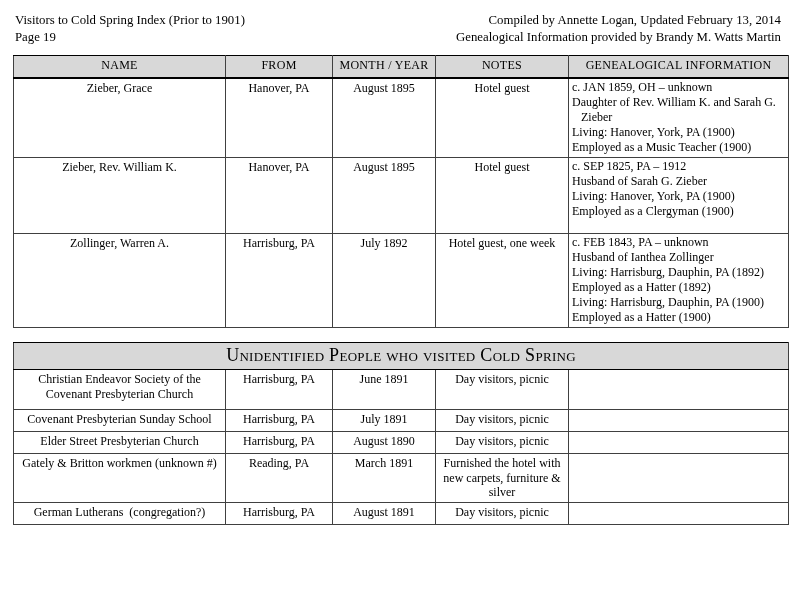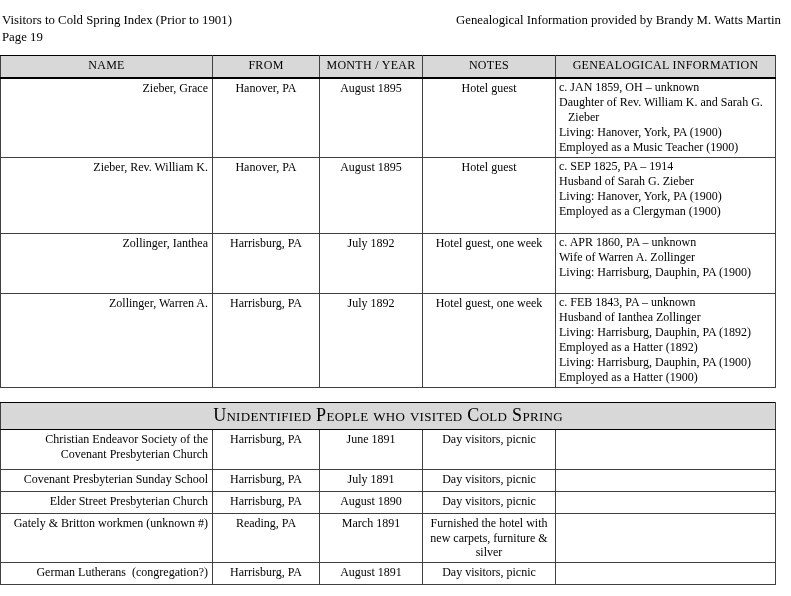--- a/index.html
+++ b/index.html
@@ -7,21 +7,21 @@
     padding: 0;
     background: #ffffff;
     width: 791px;
     font-family: "Liberation Serif", "DejaVu Serif", serif;
     color: #000000;
   }
   .page {
     width: 791px;
     height: 596px;
     box-sizing: border-box;
-    padding: 12px 8px 0 0;
+    padding: 12px 8px 0 13px;
     overflow: hidden;
   }
   
   .page-header {
     display: flex;
     justify-content: space-between;
     align-items: flex-start;
     font-size: 12.8px;
     line-height: 1.3;
     margin: 0 2px 10px 2px;
@@ -50,21 +50,21 @@
   table { border: 1.5px solid #000; }
   thead th {
     background: #d8d8d8;
     font-weight: normal;
     text-align: center;
     height: 17px;
     letter-spacing: 0.3px;
     border-bottom: 2px solid #000;
     border-top: 1px solid #000;
   }
-  td.name-cell  { text-align: right;  white-space: pre-wrap; }
+  td.name-cell  { text-align: center;  white-space: pre-wrap; }
   td.from-cell  { text-align: center; }
   td.month-cell { text-align: center; }
   td.notes-cell { text-align: center; }
   td.gen-cell   { text-align: left; padding: 1px 3px 2px 3px; }
   .genline {
     padding-left: 9px;
     text-indent: -9px;
     line-height: 15px;
   }
   
@@ -90,20 +90,21 @@
 <body>
 
 <div class="page">
 
   <div class="page-header">
     <div class="left">
       <div>Visitors to Cold Spring Index (Prior to 1901)</div>
       <div>Page 19</div>
     </div>
     <div class="right">
+      <div>Compiled by Annette Logan, Updated February 13, 2014</div>
       <div>Genealogical Information provided by Brandy M. Watts Martin</div>
     </div>
   </div>
 
   <table id="main-table">
     <colgroup>
       <col class="c-name">
         <col class="c-from">
         <col class="c-month">
         <col class="c-notes">
@@ -130,35 +131,24 @@
             <div class="genline">Living: Hanover, York, PA (1900)</div>
             <div class="genline">Employed as a Music Teacher (1900)</div>
           </td>
       </tr>
       <tr>
         <td class="name-cell">Zieber, Rev. William K.</td>
         <td class="from-cell">Hanover, PA</td>
         <td class="month-cell">August 1895</td>
         <td class="notes-cell">Hotel guest</td>
         <td class="gen-cell">
-            <div class="genline">c. SEP 1825, PA – 1914</div>
+            <div class="genline">c. SEP 1825, PA – 1912</div>
             <div class="genline">Husband of Sarah G. Zieber</div>
             <div class="genline">Living: Hanover, York, PA (1900)</div>
             <div class="genline">Employed as a Clergyman (1900)</div>
-          </td>
-      </tr>
-      <tr>
-        <td class="name-cell">Zollinger, Ianthea</td>
-        <td class="from-cell">Harrisburg, PA</td>
-        <td class="month-cell">July 1892</td>
-        <td class="notes-cell">Hotel guest, one week</td>
-        <td class="gen-cell">
-            <div class="genline">c. APR 1860, PA – unknown</div>
-            <div class="genline">Wife of Warren A. Zollinger</div>
-            <div class="genline">Living: Harrisburg, Dauphin, PA (1900)</div>
           </td>
       </tr>
       <tr>
         <td class="name-cell">Zollinger, Warren A.</td>
         <td class="from-cell">Harrisburg, PA</td>
         <td class="month-cell">July 1892</td>
         <td class="notes-cell">Hotel guest, one week</td>
         <td class="gen-cell">
             <div class="genline">c. FEB 1843, PA – unknown</div>
             <div class="genline">Husband of Ianthea Zollinger</div>

